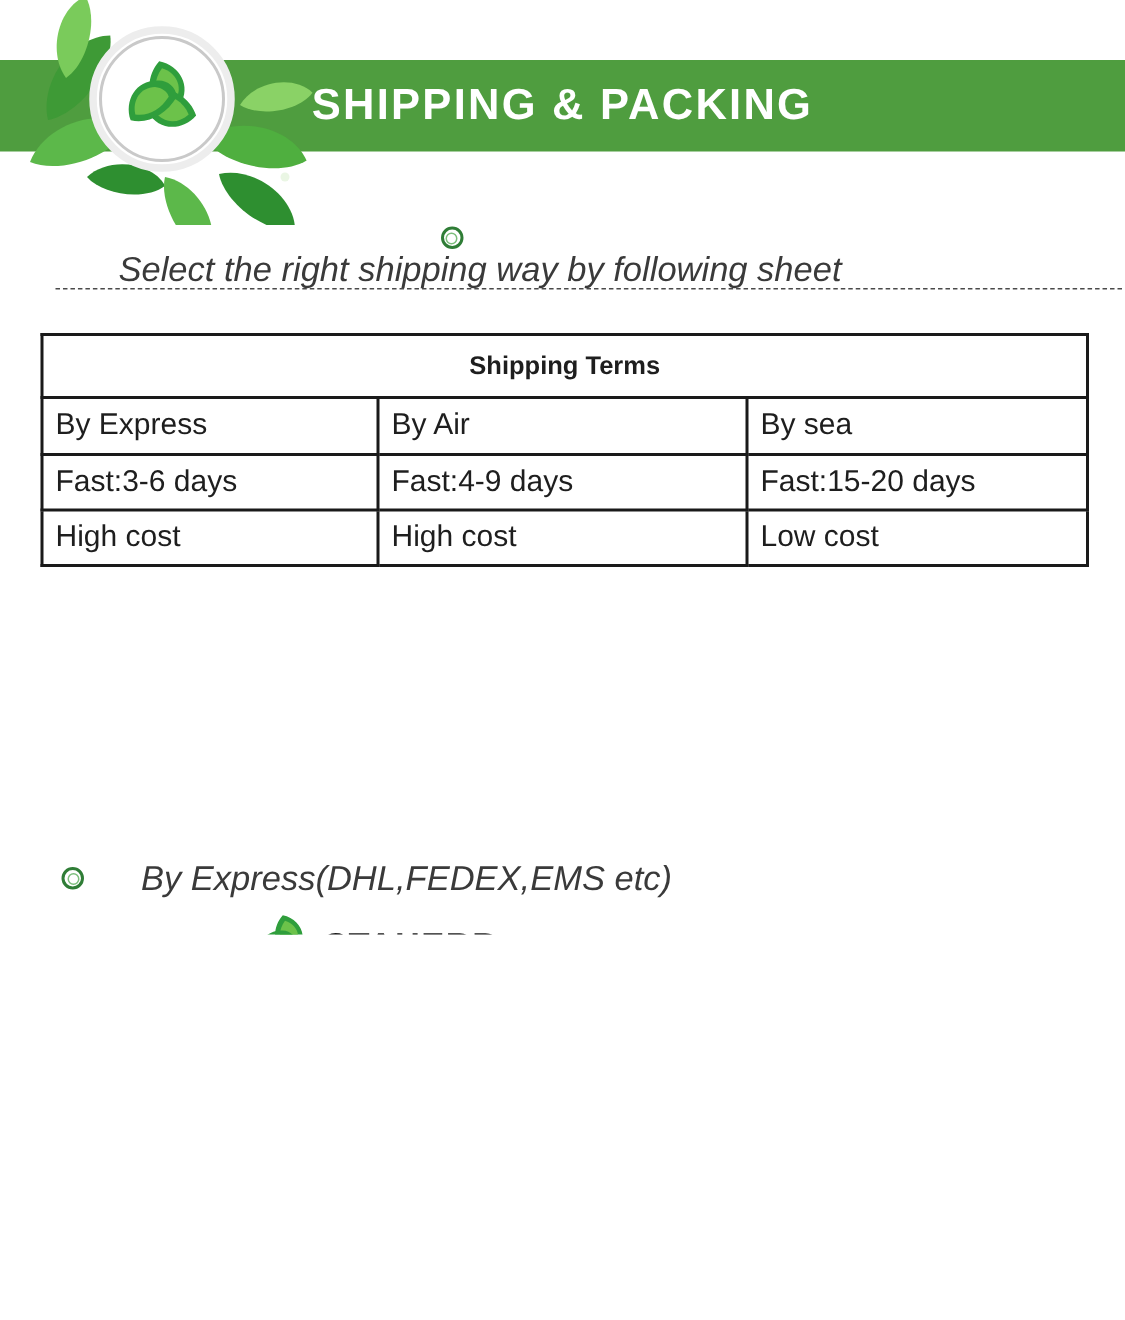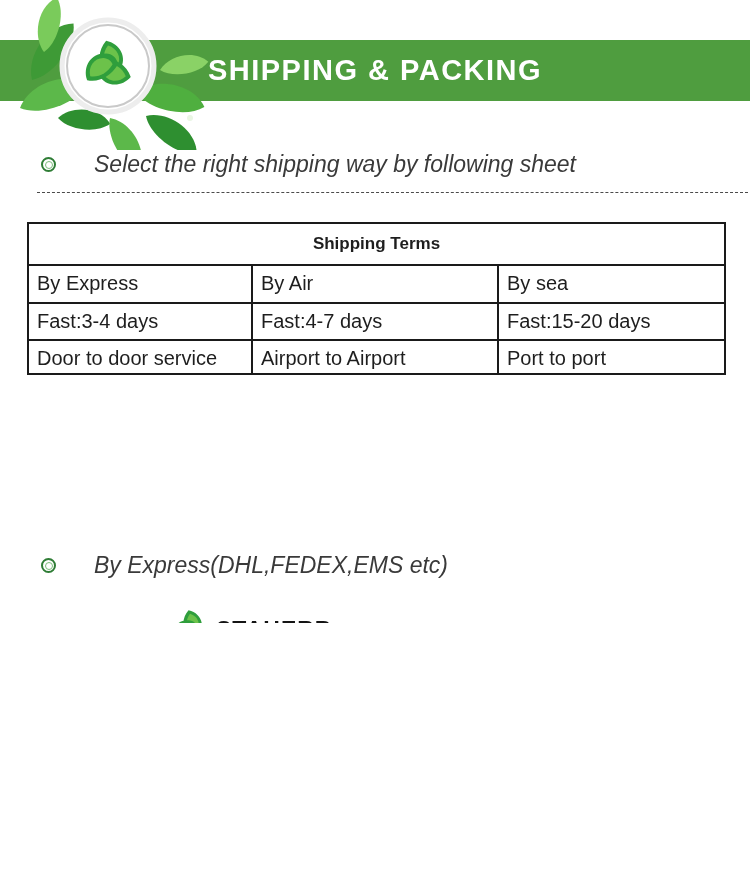--- a/index.html
+++ b/index.html
@@ -8,22 +8,22 @@
 
   
   .banner{position:absolute;left:0;top:40px;width:750px;height:61px;background:#4F9D3F;}
   .banner-title{position:absolute;left:0;top:40px;width:750px;height:61px;display:flex;
     align-items:center;justify-content:center;color:#ffffff;font-size:29px;font-weight:bold;
     letter-spacing:1.5px;}
   .logo-cluster{position:absolute;left:18px;top:0;}
 
   
   .sec{position:absolute;display:flex;align-items:center;}
-  .sec1{left:41px;top:151px;}
-  .sec2{left:41px;top:552px;}
+  .sec1{left:41px;top:151px;flex-direction:column;}
+  .sec2{left:41px;top:572px;}
   .bullet{width:11px;height:11px;border-radius:50%;border:2px solid #2F7D36;
     display:flex;align-items:center;justify-content:center;flex:0 0 auto;}
   .bullet-inner{width:6px;height:6px;border-radius:50%;border:1.5px solid #7CBE7C;}
   .h-italic{font-style:italic;font-size:23px;color:#3A3A3A;margin-left:38px;white-space:nowrap;}
   .dashline{position:absolute;left:37px;top:192px;width:711px;height:0;
     border-top:1px dashed #4A4A4A;}
 
   
   table.terms{position:absolute;left:27px;top:222px;width:697px;border-collapse:collapse;
     table-layout:fixed;}
@@ -104,28 +104,28 @@
           <th colspan="3">Shipping Terms</th>
         </tr>
     </thead>
     <tbody>
       <tr style="height:38px">
         <td>By Express</td>
         <td>By Air</td>
         <td>By sea</td>
       </tr>
       <tr style="height:37px">
-        <td>Fast:3-4 days</td>
-        <td>Fast:4-7 days</td>
+        <td>Fast:3-6 days</td>
+        <td>Fast:4-9 days</td>
         <td>Fast:15-20 days</td>
       </tr>
-      <tr style="height:34px">
-        <td>Door to door service</td>
-        <td>Airport to Airport</td>
-        <td>Port to port</td>
+      <tr style="height:37px">
+        <td>High cost</td>
+        <td>High cost</td>
+        <td>Low cost</td>
       </tr>
     </tbody>
   </table>
 
   <div class="sec sec2">
     <div class="bullet">
       <div class="bullet-inner"></div>
     </div>
     <div class="h-italic">By Express(DHL,FEDEX,EMS etc)</div>
   </div>

